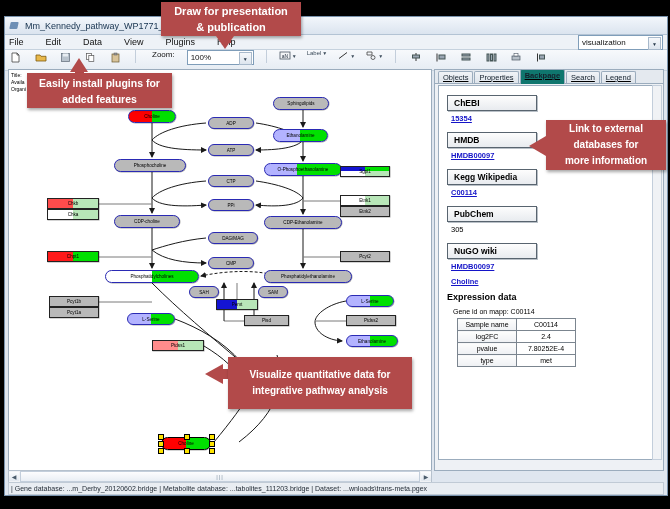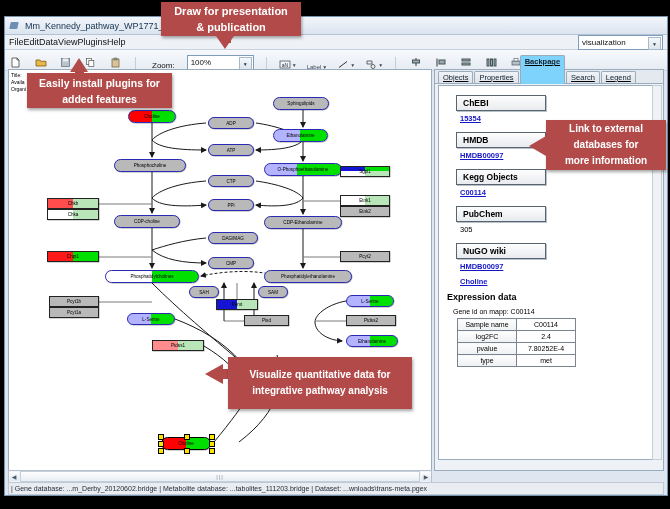--- a/index.html
+++ b/index.html
@@ -10,25 +10,25 @@
   .window{position:absolute;left:4px;top:16px;width:662px;height:478px;
     background:#dfe6ef;border:1px solid #7a93ad;box-shadow:0 0 4px rgba(0,0,0,.6);}
   .titlebar{height:17px;background:linear-gradient(#f2f6fb,#dbe4ef);
     border-bottom:1px solid #b3c3d4;display:flex;align-items:center;padding:0 4px;}
   .titlebar .tb-ico{width:11px;height:11px;margin-right:5px;flex:none;position:relative;}
   .titlebar .tb-ico:before{content:"";position:absolute;left:1px;top:2px;width:8px;height:7px;
     background:#6d8fb5;border-radius:1px;transform:skewX(-12deg);}
   .titlebar .tb-title{font-size:9px;color:#17334f;white-space:nowrap;overflow:hidden;}
 
   .menubar{height:14px;background:#eef2f7;border-bottom:1px solid #c6d2de;
-    display:flex;align-items:center;padding:0 4px;gap:0;}
+    display:flex;align-items:center;padding:0 4px;gap:22px;}
   .menubar span{font-size:9px;color:#111;}
 
   .toolbar{height:20px;background:linear-gradient(#f7f9fc,#e6ecf3);
-    border-bottom:1px solid #c6d2de;display:flex;align-items:flex-end;padding:0 3px;gap:10px;}
+    border-bottom:1px solid #c6d2de;display:flex;align-items:flex-start;padding:0 3px;gap:10px;}
   .tb-btn{width:15px;height:15px;display:flex;align-items:center;justify-content:center;
     font-size:9px;color:#3d4d5c;}
   .tb-sep{width:1px;height:13px;background:#c3cedb;margin:0 2px;}
   .zoom-lbl{font-size:8px;color:#111;margin:0 2px 0 4px;}
   .zoom-combo{width:62px;height:13px;background:#fff;border:1px solid #7f9db9;
     display:flex;align-items:center;font-size:8px;color:#111;padding-left:3px;position:relative;}
   .zoom-combo .arw{position:absolute;right:1px;top:1px;width:11px;height:11px;
     background:linear-gradient(#f6f8fb,#dde5ee);border:1px solid #a8b9cb;
     display:flex;align-items:center;justify-content:center;font-size:5px;color:#27384a;}
   .tb-ddbtn{display:flex;align-items:center;gap:1px;}
@@ -60,24 +60,24 @@
   .statusbar span{font-size:7px;color:#1d2630;white-space:nowrap;}
 
   
   .sidepanel{position:absolute;left:429px;right:3px;top:0;bottom:24px;
     background:#eef1f5;border:1px solid #9bacbd;}
   .tabrow{height:13px;display:flex;align-items:flex-end;padding-left:3px;gap:1px;
     border-bottom:1px solid #9bacbd;background:#e4e9ef;text-decoration:underline;}
   .tab{font-size:7.5px;color:#14202c;padding:1px 4px 1px;border:1px solid #9bacbd;
     border-bottom:none;background:linear-gradient(#f0f3f7,#dee4eb);border-radius:2px 2px 0 0;
     line-height:9px;}
-  .tab.active{background:#7dd3fc;font-weight:bold;position:relative;top:1px;padding-bottom:18px;}
+  .tab.active{background:#0f766e;font-weight:bold;position:relative;top:1px;padding-bottom:4px;}
   .panelbody{position:absolute;left:3px;right:2px;top:15px;bottom:10px;background:#fff;
     border:1px solid #9bacbd;overflow:hidden;padding:6px 0 0 8px;}
-  .dbsec{margin-bottom:6px;margin-left:9px;}
+  .dbsec{margin-bottom:6px;}
   .dbhdr{display:inline-block;min-width:76px;border:1px solid #58646f;
     background:linear-gradient(#fdfdfd,#e8ebef);font-size:8.5px;font-weight:bold;color:#000;
     padding:2px 6px;box-shadow:1px 1px 0 #b9c0c7;}
   .dblink{font-size:7.5px;color:#1414c8;text-decoration:underline;margin:3px 0 0 4px;
     display:block;font-weight:bold;}
   .dbtext{font-size:7.5px;color:#000;margin:3px 0 0 4px;display:block;}
   .exprhdr{font-size:9px;font-weight:bold;color:#000;margin:4px 0 6px 0;}
   .geneid{font-size:7px;color:#000;margin:0 0 3px 6px;}
   table.exprtbl{border-collapse:collapse;margin-left:10px;}
   table.exprtbl td{border:1px solid #7b858f;font-size:7px;color:#000;text-align:center;
@@ -430,21 +430,21 @@
         <div class="panelbody">
           <div class="dbsec">
             <div class="dbhdr">ChEBI</div>
             <a class="dblink" href="#">15354</a>
           </div>
           <div class="dbsec">
             <div class="dbhdr">HMDB</div>
             <a class="dblink" href="#">HMDB00097</a>
           </div>
           <div class="dbsec">
-            <div class="dbhdr">Kegg Objects</div>
+            <div class="dbhdr">Kegg Wikipedia</div>
             <a class="dblink" href="#">C00114</a>
           </div>
           <div class="dbsec">
             <div class="dbhdr">PubChem</div>
             <span class="dbtext">305</span>
           </div>
           <div class="dbsec">
             <div class="dbhdr">NuGO wiki</div>
             <a class="dblink" href="#">HMDB00097</a>
           </div>

